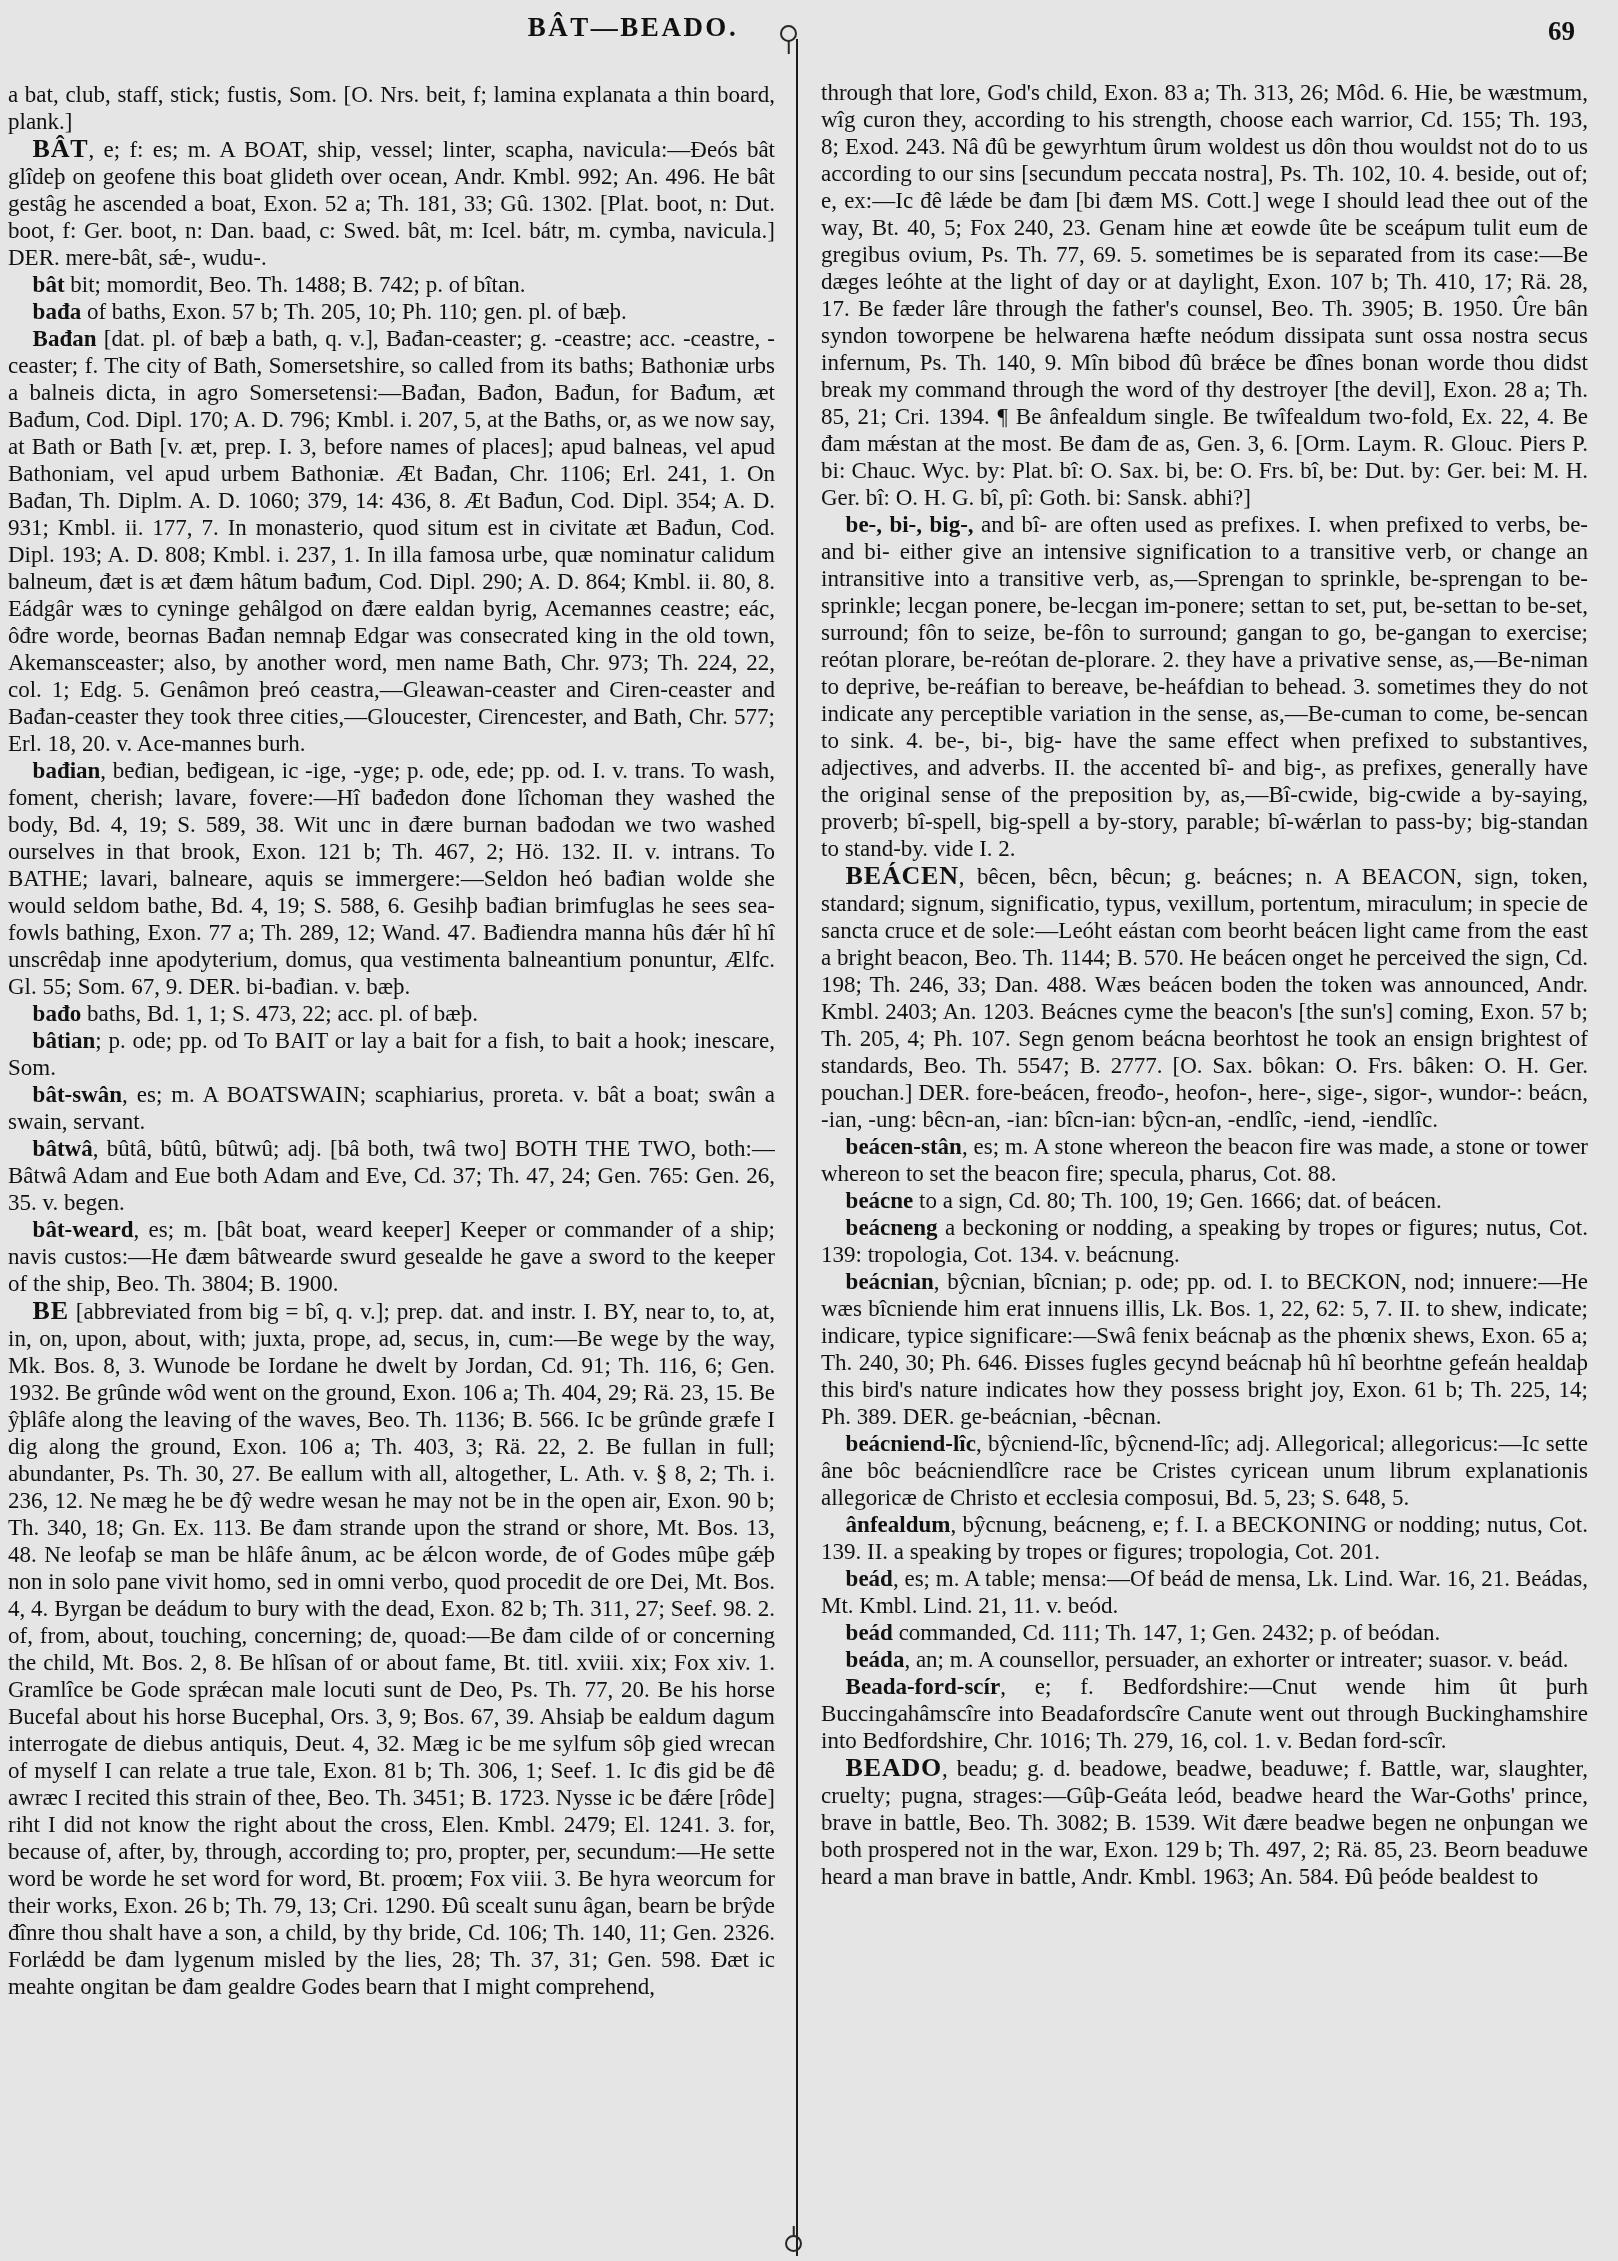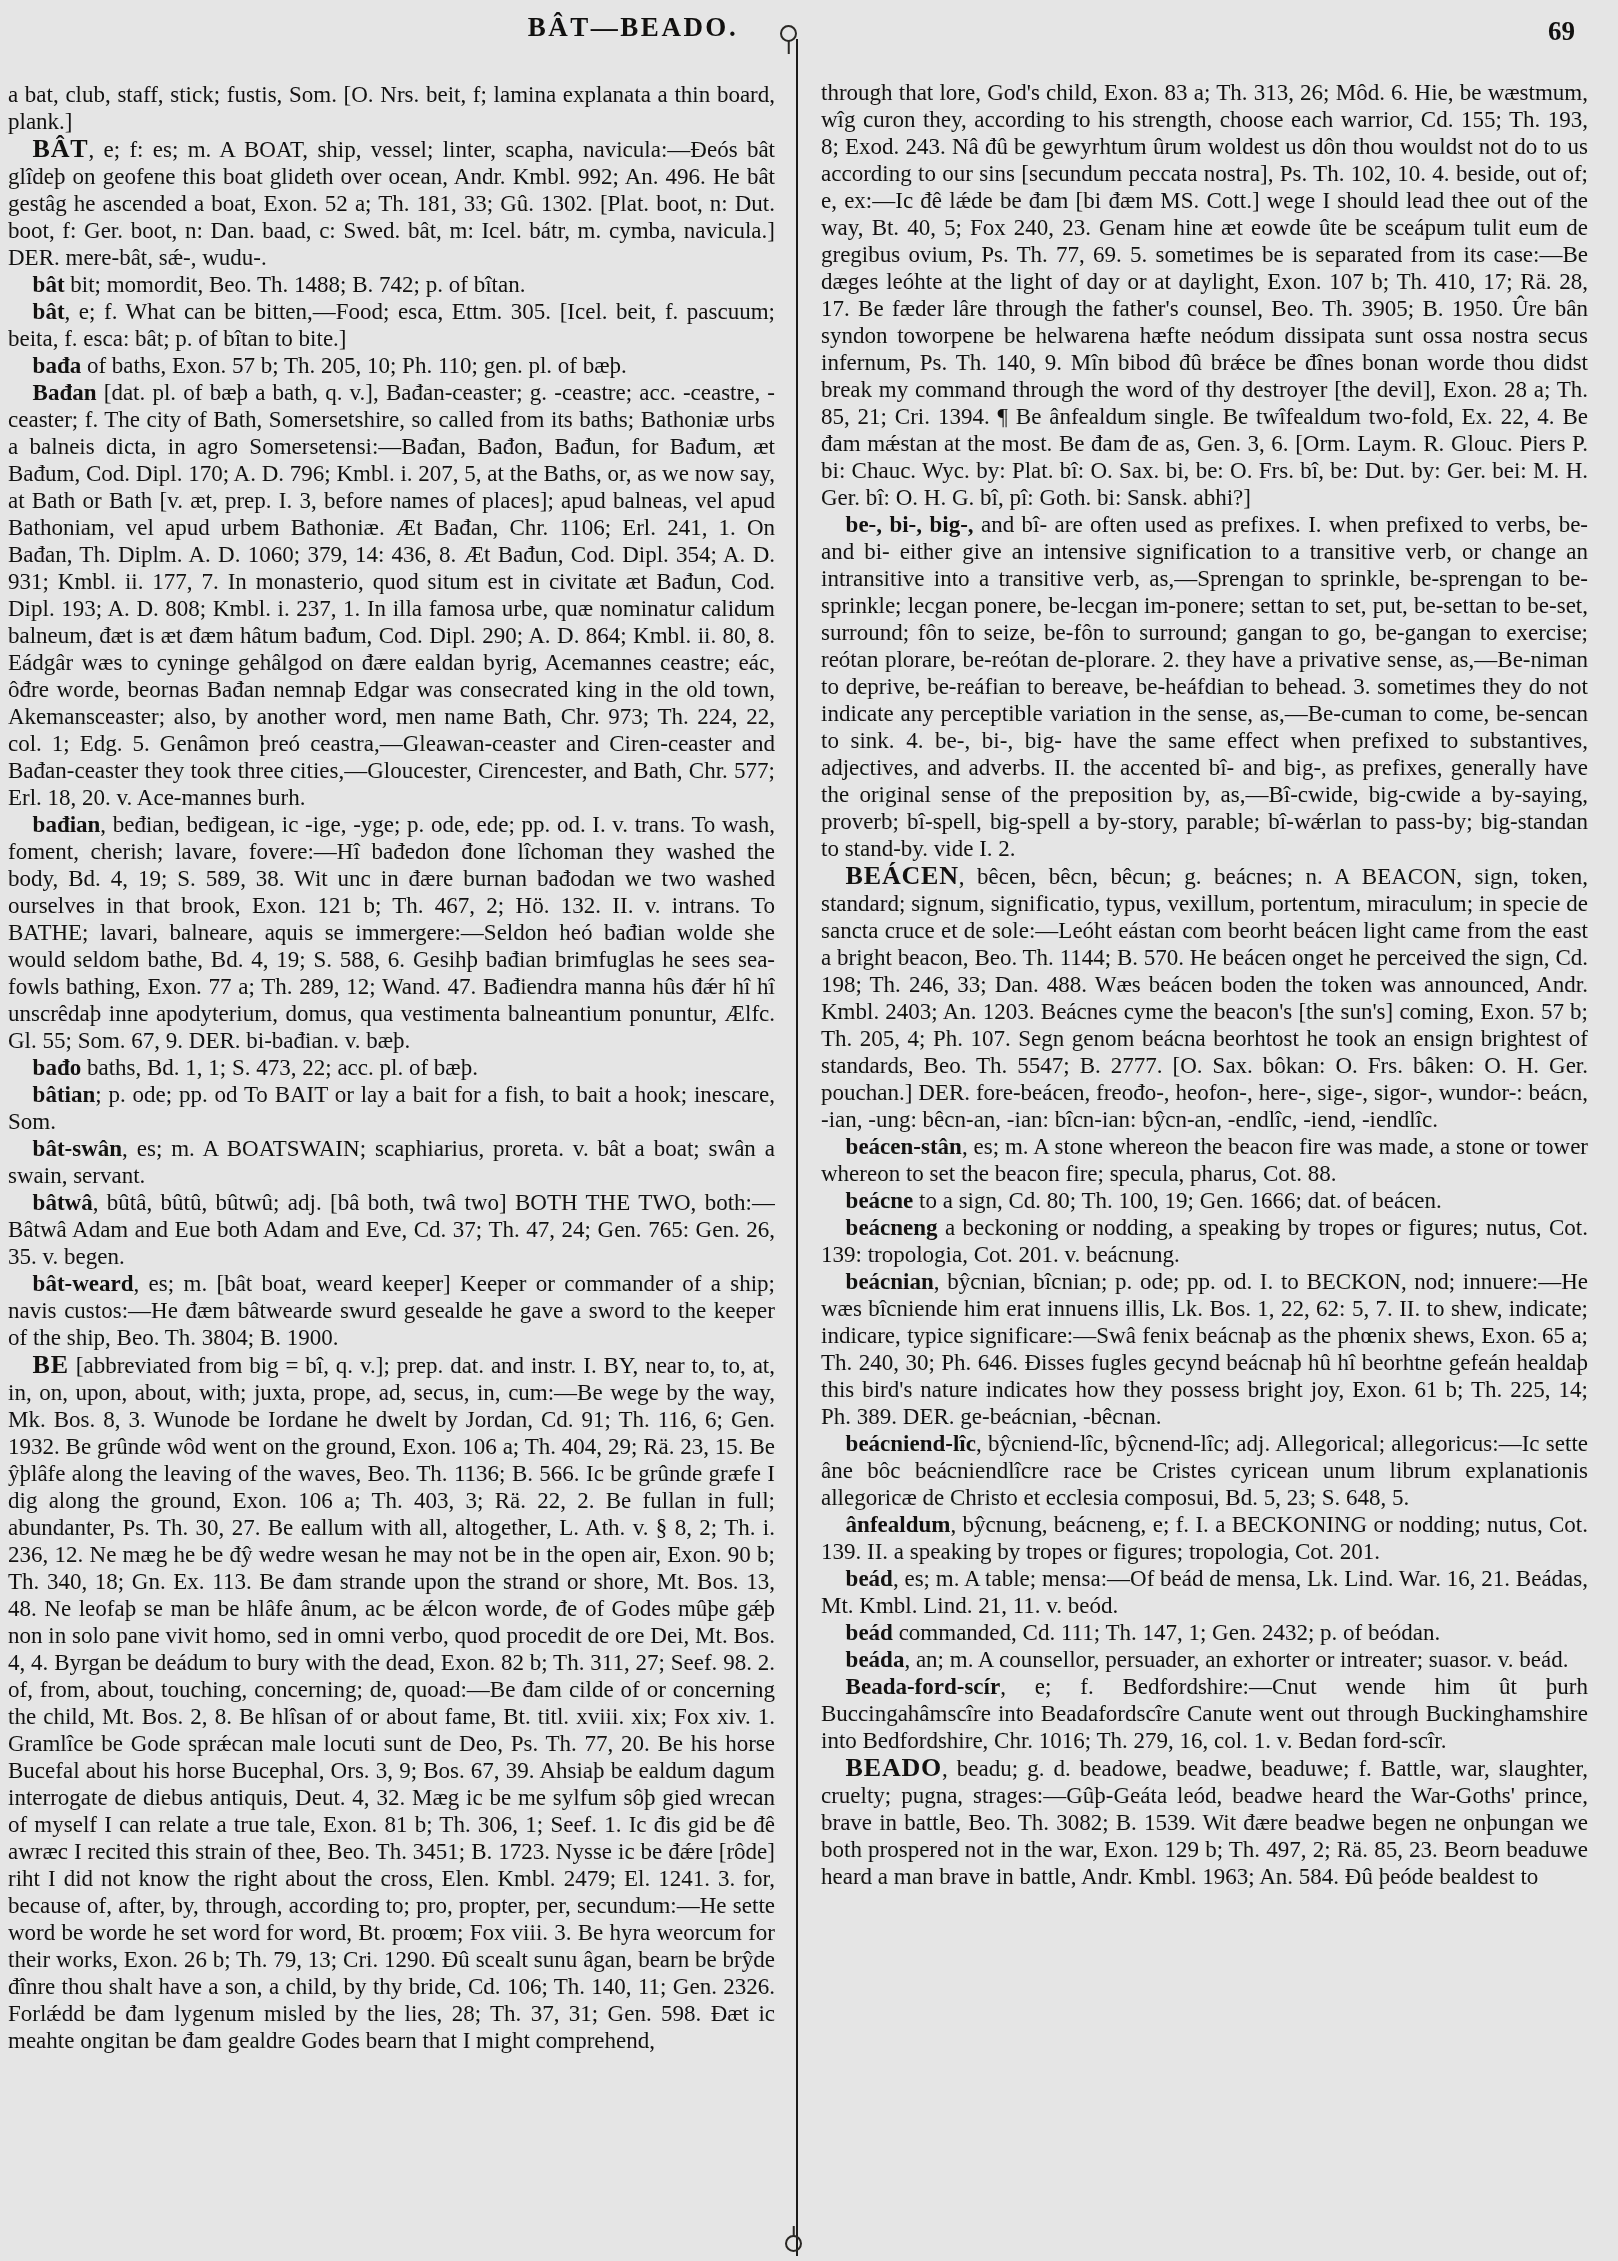--- a/index.html
+++ b/index.html
@@ -88,38 +88,37 @@
     <span class="title">BÂT—BEADO.</span>
   </div>
   <span class="page-number">69</span>
   <div class="divider"></div>
   <div class="ink-mark top stem-down"></div>
   <div class="ink-mark bottom stem-up"></div>
   <div class="column" id="left-column">
       <p class="cont"><span>a bat, club, staff, stick; fustis, Som. [O. Nrs. beit, f; lamina explanata a thin board, plank.]</span></p>
       <p class="major"><b class="head">BÂT</b><span>, e; f: es; m. A BOAT, ship, vessel; linter, scapha, navicula:—Đeós bât glîdeþ on geofene this boat glideth over ocean, Andr. Kmbl. 992; An. 496. He bât gestâg he ascended a boat, Exon. 52 a; Th. 181, 33; Gû. 1302. [Plat. boot, n: Dut. boot, f: Ger. boot, n: Dan. baad, c: Swed. bât, m: Icel. bátr, m. cymba, navicula.] DER. mere-bât, sǽ-, wudu-.</span></p>
       <p><b class="head">bât</b><span> bit; momordit, Beo. Th. 1488; B. 742; p. of bîtan.</span></p>
-      <p><b class="head">bât</b><span>, e; f. What can be bitten,—Food; esca, Ettm. 305. [Icel. beit, f. pascuum; beita, f. esca: bât; p. of bîtan to bite.]</span></p>
       <p><b class="head">bađa</b><span> of baths, Exon. 57 b; Th. 205, 10; Ph. 110; gen. pl. of bæþ.</span></p>
       <p><b class="head">Bađan</b><span> [dat. pl. of bæþ a bath, q. v.], Bađan-ceaster; g. -ceastre; acc. -ceastre, -ceaster; f. The city of Bath, Somersetshire, so called from its baths; Bathoniæ urbs a balneis dicta, in agro Somersetensi:—Bađan, Bađon, Bađun, for Bađum, æt Bađum, Cod. Dipl. 170; A. D. 796; Kmbl. i. 207, 5, at the Baths, or, as we now say, at Bath or Bath [v. æt, prep. I. 3, before names of places]; apud balneas, vel apud Bathoniam, vel apud urbem Bathoniæ. Æt Bađan, Chr. 1106; Erl. 241, 1. On Bađan, Th. Diplm. A. D. 1060; 379, 14: 436, 8. Æt Bađun, Cod. Dipl. 354; A. D. 931; Kmbl. ii. 177, 7. In monasterio, quod situm est in civitate æt Bađun, Cod. Dipl. 193; A. D. 808; Kmbl. i. 237, 1. In illa famosa urbe, quæ nominatur calidum balneum, đæt is æt đæm hâtum bađum, Cod. Dipl. 290; A. D. 864; Kmbl. ii. 80, 8. Eádgâr wæs to cyninge gehâlgod on đære ealdan byrig, Acemannes ceastre; eác, ôđre worde, beornas Bađan nemnaþ Edgar was consecrated king in the old town, Akemansceaster; also, by another word, men name Bath, Chr. 973; Th. 224, 22, col. 1; Edg. 5. Genâmon þreó ceastra,—Gleawan-ceaster and Ciren-ceaster and Bađan-ceaster they took three cities,—Gloucester, Cirencester, and Bath, Chr. 577; Erl. 18, 20. v. Ace-mannes burh.</span></p>
       <p><b class="head">bađian</b><span>, beđian, beđigean, ic -ige, -yge; p. ode, ede; pp. od. I. v. trans. To wash, foment, cherish; lavare, fovere:—Hî bađedon đone lîchoman they washed the body, Bd. 4, 19; S. 589, 38. Wit unc in đære burnan bađodan we two washed ourselves in that brook, Exon. 121 b; Th. 467, 2; Hö. 132. II. v. intrans. To BATHE; lavari, balneare, aquis se immergere:—Seldon heó bađian wolde she would seldom bathe, Bd. 4, 19; S. 588, 6. Gesihþ bađian brimfuglas he sees sea-fowls bathing, Exon. 77 a; Th. 289, 12; Wand. 47. Bađiendra manna hûs đǽr hî hî unscrêdaþ inne apodyterium, domus, qua vestimenta balneantium ponuntur, Ælfc. Gl. 55; Som. 67, 9. DER. bi-bađian. v. bæþ.</span></p>
       <p><b class="head">bađo</b><span> baths, Bd. 1, 1; S. 473, 22; acc. pl. of bæþ.</span></p>
       <p><b class="head">bâtian</b><span>; p. ode; pp. od To BAIT or lay a bait for a fish, to bait a hook; inescare, Som.</span></p>
       <p><b class="head">bât-swân</b><span>, es; m. A BOATSWAIN; scaphiarius, proreta. v. bât a boat; swân a swain, servant.</span></p>
       <p><b class="head">bâtwâ</b><span>, bûtâ, bûtû, bûtwû; adj. [bâ both, twâ two] BOTH THE TWO, both:—Bâtwâ Adam and Eue both Adam and Eve, Cd. 37; Th. 47, 24; Gen. 765: Gen. 26, 35. v. begen.</span></p>
       <p><b class="head">bât-weard</b><span>, es; m. [bât boat, weard keeper] Keeper or commander of a ship; navis custos:—He đæm bâtwearde swurd gesealde he gave a sword to the keeper of the ship, Beo. Th. 3804; B. 1900.</span></p>
       <p class="major"><b class="head">BE</b><span> [abbreviated from big = bî, q. v.]; prep. dat. and instr. I. BY, near to, to, at, in, on, upon, about, with; juxta, prope, ad, secus, in, cum:—Be wege by the way, Mk. Bos. 8, 3. Wunode be Iordane he dwelt by Jordan, Cd. 91; Th. 116, 6; Gen. 1932. Be grûnde wôd went on the ground, Exon. 106 a; Th. 404, 29; Rä. 23, 15. Be ŷþlâfe along the leaving of the waves, Beo. Th. 1136; B. 566. Ic be grûnde græfe I dig along the ground, Exon. 106 a; Th. 403, 3; Rä. 22, 2. Be fullan in full; abundanter, Ps. Th. 30, 27. Be eallum with all, altogether, L. Ath. v. § 8, 2; Th. i. 236, 12. Ne mæg he be đŷ wedre wesan he may not be in the open air, Exon. 90 b; Th. 340, 18; Gn. Ex. 113. Be đam strande upon the strand or shore, Mt. Bos. 13, 48. Ne leofaþ se man be hlâfe ânum, ac be ǽlcon worde, đe of Godes mûþe gǽþ non in solo pane vivit homo, sed in omni verbo, quod procedit de ore Dei, Mt. Bos. 4, 4. Byrgan be deádum to bury with the dead, Exon. 82 b; Th. 311, 27; Seef. 98. 2. of, from, about, touching, concerning; de, quoad:—Be đam cilde of or concerning the child, Mt. Bos. 2, 8. Be hlîsan of or about fame, Bt. titl. xviii. xix; Fox xiv. 1. Gramlîce be Gode sprǽcan male locuti sunt de Deo, Ps. Th. 77, 20. Be his horse Bucefal about his horse Bucephal, Ors. 3, 9; Bos. 67, 39. Ahsiaþ be ealdum dagum interrogate de diebus antiquis, Deut. 4, 32. Mæg ic be me sylfum sôþ gied wrecan of myself I can relate a true tale, Exon. 81 b; Th. 306, 1; Seef. 1. Ic đis gid be đê awræc I recited this strain of thee, Beo. Th. 3451; B. 1723. Nysse ic be đǽre [rôde] riht I did not know the right about the cross, Elen. Kmbl. 2479; El. 1241. 3. for, because of, after, by, through, according to; pro, propter, per, secundum:—He sette word be worde he set word for word, Bt. proœm; Fox viii. 3. Be hyra weorcum for their works, Exon. 26 b; Th. 79, 13; Cri. 1290. Đû scealt sunu âgan, bearn be brŷde đînre thou shalt have a son, a child, by thy bride, Cd. 106; Th. 140, 11; Gen. 2326. Forlǽdd be đam lygenum misled by the lies, 28; Th. 37, 31; Gen. 598. Đæt ic meahte ongitan be đam gealdre Godes bearn that I might comprehend,</span></p>
     </div>
   <div class="column" id="right-column">
       <p class="cont"><span>through that lore, God's child, Exon. 83 a; Th. 313, 26; Môd. 6. Hie, be wæstmum, wîg curon they, according to his strength, choose each warrior, Cd. 155; Th. 193, 8; Exod. 243. Nâ đû be gewyrhtum ûrum woldest us dôn thou wouldst not do to us according to our sins [secundum peccata nostra], Ps. Th. 102, 10. 4. beside, out of; e, ex:—Ic đê lǽde be đam [bi đæm MS. Cott.] wege I should lead thee out of the way, Bt. 40, 5; Fox 240, 23. Genam hine æt eowde ûte be sceápum tulit eum de gregibus ovium, Ps. Th. 77, 69. 5. sometimes be is separated from its case:—Be dæges leóhte at the light of day or at daylight, Exon. 107 b; Th. 410, 17; Rä. 28, 17. Be fæder lâre through the father's counsel, Beo. Th. 3905; B. 1950. Ûre bân syndon toworpene be helwarena hæfte neódum dissipata sunt ossa nostra secus infernum, Ps. Th. 140, 9. Mîn bibod đû brǽce be đînes bonan worde thou didst break my command through the word of thy destroyer [the devil], Exon. 28 a; Th. 85, 21; Cri. 1394. ¶ Be ânfealdum single. Be twîfealdum two-fold, Ex. 22, 4. Be đam mǽstan at the most. Be đam đe as, Gen. 3, 6. [Orm. Laym. R. Glouc. Piers P. bi: Chauc. Wyc. by: Plat. bî: O. Sax. bi, be: O. Frs. bî, be: Dut. by: Ger. bei: M. H. Ger. bî: O. H. G. bî, pî: Goth. bi: Sansk. abhi?]</span></p>
       <p><b class="head">be-, bi-, big-,</b><span> and bî- are often used as prefixes. I. when prefixed to verbs, be- and bi- either give an intensive signification to a transitive verb, or change an intransitive into a transitive verb, as,—Sprengan to sprinkle, be-sprengan to be-sprinkle; lecgan ponere, be-lecgan im-ponere; settan to set, put, be-settan to be-set, surround; fôn to seize, be-fôn to surround; gangan to go, be-gangan to exercise; reótan plorare, be-reótan de-plorare. 2. they have a privative sense, as,—Be-niman to deprive, be-reáfian to bereave, be-heáfdian to behead. 3. sometimes they do not indicate any perceptible variation in the sense, as,—Be-cuman to come, be-sencan to sink. 4. be-, bi-, big- have the same effect when prefixed to substantives, adjectives, and adverbs. II. the accented bî- and big-, as prefixes, generally have the original sense of the preposition by, as,—Bî-cwide, big-cwide a by-saying, proverb; bî-spell, big-spell a by-story, parable; bî-wǽrlan to pass-by; big-standan to stand-by. vide I. 2.</span></p>
       <p class="major"><b class="head">BEÁCEN</b><span>, bêcen, bêcn, bêcun; g. beácnes; n. A BEACON, sign, token, standard; signum, significatio, typus, vexillum, portentum, miraculum; in specie de sancta cruce et de sole:—Leóht eástan com beorht beácen light came from the east a bright beacon, Beo. Th. 1144; B. 570. He beácen onget he perceived the sign, Cd. 198; Th. 246, 33; Dan. 488. Wæs beácen boden the token was announced, Andr. Kmbl. 2403; An. 1203. Beácnes cyme the beacon's [the sun's] coming, Exon. 57 b; Th. 205, 4; Ph. 107. Segn genom beácna beorhtost he took an ensign brightest of standards, Beo. Th. 5547; B. 2777. [O. Sax. bôkan: O. Frs. bâken: O. H. Ger. pouchan.] DER. fore-beácen, freođo-, heofon-, here-, sige-, sigor-, wundor-: beácn, -ian, -ung: bêcn-an, -ian: bîcn-ian: bŷcn-an, -endlîc, -iend, -iendlîc.</span></p>
       <p><b class="head">beácen-stân</b><span>, es; m. A stone whereon the beacon fire was made, a stone or tower whereon to set the beacon fire; specula, pharus, Cot. 88.</span></p>
       <p><b class="head">beácne</b><span> to a sign, Cd. 80; Th. 100, 19; Gen. 1666; dat. of beácen.</span></p>
-      <p><b class="head">beácneng</b><span> a beckoning or nodding, a speaking by tropes or figures; nutus, Cot. 139: tropologia, Cot. 201. v. beácnung.</span></p>
+      <p><b class="head">beácneng</b><span> a beckoning or nodding, a speaking by tropes or figures; nutus, Cot. 139: tropologia, Cot. 134. v. beácnung.</span></p>
       <p><b class="head">beácnian</b><span>, bŷcnian, bîcnian; p. ode; pp. od. I. to BECKON, nod; innuere:—He wæs bîcniende him erat innuens illis, Lk. Bos. 1, 22, 62: 5, 7. II. to shew, indicate; indicare, typice significare:—Swâ fenix beácnaþ as the phœnix shews, Exon. 65 a; Th. 240, 30; Ph. 646. Đisses fugles gecynd beácnaþ hû hî beorhtne gefeán healdaþ this bird's nature indicates how they possess bright joy, Exon. 61 b; Th. 225, 14; Ph. 389. DER. ge-beácnian, -bêcnan.</span></p>
       <p><b class="head">beácniend-lîc</b><span>, bŷcniend-lîc, bŷcnend-lîc; adj. Allegorical; allegoricus:—Ic sette âne bôc beácniendlîcre race be Cristes cyricean unum librum explanationis allegoricæ de Christo et ecclesia composui, Bd. 5, 23; S. 648, 5.</span></p>
       <p><b class="head">ânfealdum</b><span>, bŷcnung, beácneng, e; f. I. a BECKONING or nodding; nutus, Cot. 139. II. a speaking by tropes or figures; tropologia, Cot. 201.</span></p>
       <p><b class="head">beád</b><span>, es; m. A table; mensa:—Of beád de mensa, Lk. Lind. War. 16, 21. Beádas, Mt. Kmbl. Lind. 21, 11. v. beód.</span></p>
       <p><b class="head">beád</b><span> commanded, Cd. 111; Th. 147, 1; Gen. 2432; p. of beódan.</span></p>
       <p><b class="head">beáda</b><span>, an; m. A counsellor, persuader, an exhorter or intreater; suasor. v. beád.</span></p>
       <p><b class="head">Beada-ford-scír</b><span>, e; f. Bedfordshire:—Cnut wende him ût þurh Buccingahâmscîre into Beadafordscîre Canute went out through Buckinghamshire into Bedfordshire, Chr. 1016; Th. 279, 16, col. 1. v. Bedan ford-scîr.</span></p>
       <p class="major"><b class="head">BEADO</b><span>, beadu; g. d. beadowe, beadwe, beaduwe; f. Battle, war, slaughter, cruelty; pugna, strages:—Gûþ-Geáta leód, beadwe heard the War-Goths' prince, brave in battle, Beo. Th. 3082; B. 1539. Wit đære beadwe begen ne onþungan we both prospered not in the war, Exon. 129 b; Th. 497, 2; Rä. 85, 23. Beorn beaduwe heard a man brave in battle, Andr. Kmbl. 1963; An. 584. Đû þeóde bealdest to</span></p>
     </div>
 </div>

